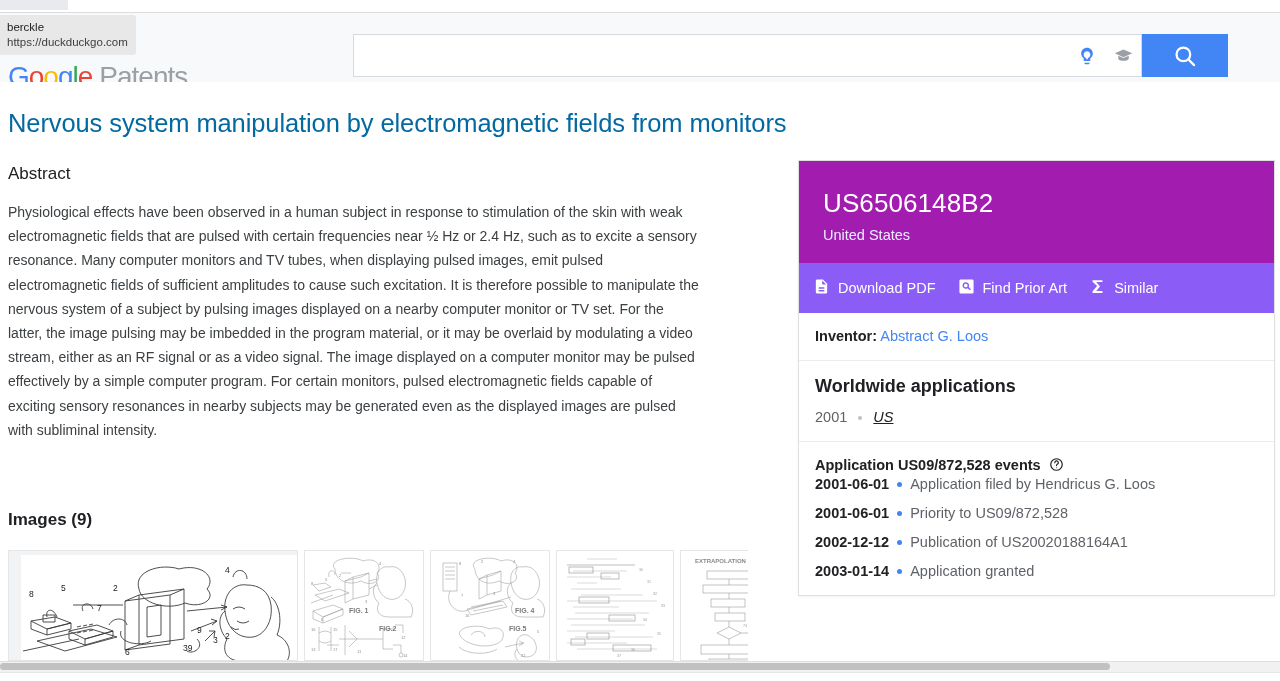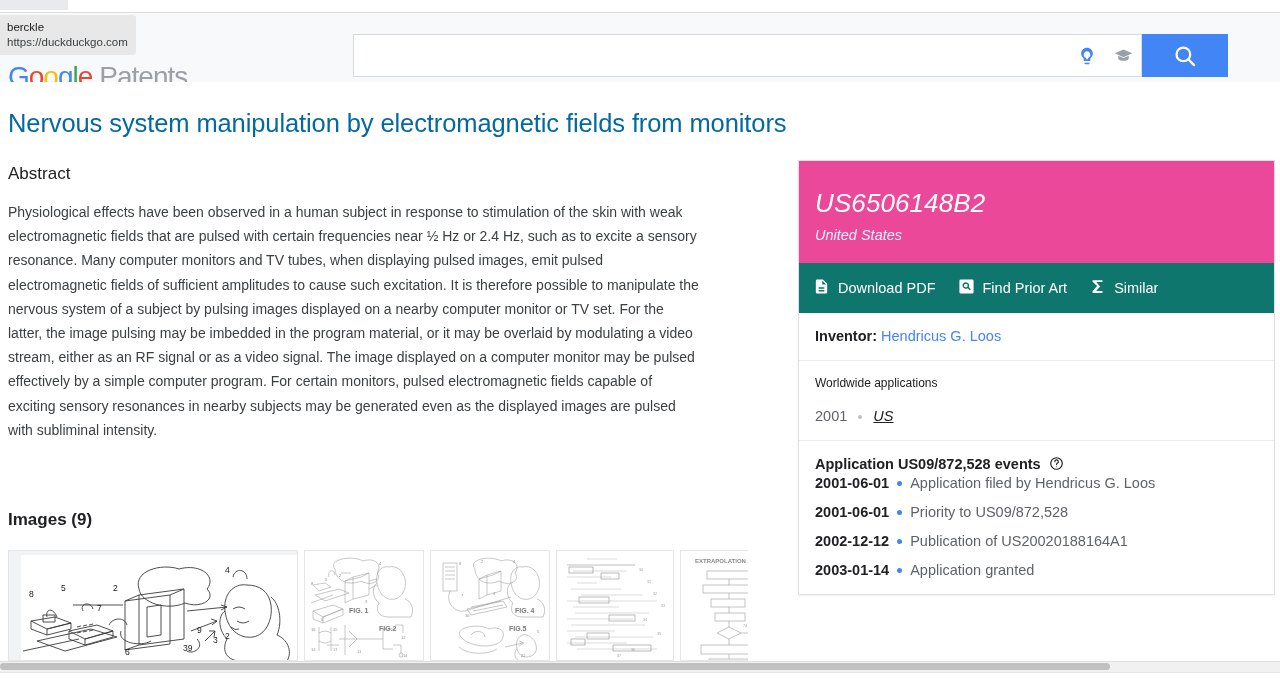--- a/index.html
+++ b/index.html
@@ -158,55 +158,54 @@
   
   .card {
     position: absolute; left: 798px; top: 78px;
     width: 477px;
     background: #ffffff;
     border: 1px solid #e0e0e0;
     box-sizing: border-box;
     box-shadow: 0 1px 2px rgba(0,0,0,0.06);
   }
   .card-top {
-    background: #ec4899;
-    padding: 28px 16px 20px 16px;
-    font-style: italic;
+    background: #a21caf;
+    padding: 28px 16px 20px 24px;
   }
   .card-pubnum {
     font-size: 26px; color: #ffffff; font-weight: 400;
     letter-spacing: 0.1px; line-height: 1.15;
   }
   .card-country {
     font-size: 14.5px; color: #e8f0fe; margin-top: 8px;
   }
   .card-actions {
-    background: #0f766e;
+    background: #8b5cf6;
     height: 50px;
     display: flex; align-items: center;
     padding: 0 14px;
     gap: 0;
   }
   .act {
     display: flex; align-items: center; gap: 8px;
     color: #ffffff; font-size: 14.5px;
     cursor: pointer; margin-right: 22px;
     white-space: nowrap;
   }
   .card-sec {
     padding: 15px 16px 16px 16px;
     border-bottom: 1px solid #ececec;
   }
   .card-sec:last-child { border-bottom: none; }
   .kv { font-size: 14.5px; color: #202124; }
   .kv b { font-weight: 700; }
   .kv a { color: #4285f4; text-decoration: none; cursor: pointer; }
   .sec-title {
-    font-size: 12px; font-weight: 400; color: #202124;
-    margin-bottom: 18px;
+    font-size: 18px; font-weight: 700; color: #202124;
+    margin-bottom: 12px;
   }
   .ww-row { font-size: 14.5px; color: #5f6368; }
   .ww-dot {
     display: inline-block; width: 4px; height: 4px; border-radius: 50%;
     background: #bdc1c6; vertical-align: 2px; margin: 0 7px;
   }
   .ww-cc {
     color: #202124; text-decoration: underline; cursor: pointer; font-style: italic;
   }
   .ev-title {
@@ -565,21 +564,21 @@
               <path d="M5 3h14v2.6h-8.8l5.4 6.4-5.4 6.4H19V21H5v-2.2l6.4-7.6L5 5.2V3z" fill="#ffffff"></path>
             </svg>
           </span>
           <span>Similar</span>
         </div>
       </div>
 
       <div class="card-sec">
         <div class="kv">
           <b>Inventor:</b>
-          <a>Hendricus G. Loos</a>
+          <a>Abstract G. Loos</a>
         </div>
       </div>
 
       <div class="card-sec">
         <div class="sec-title">Worldwide applications</div>
         <div class="ww-row">
           <span>2001</span>
           <span class="ww-dot"></span>
           <span class="ww-cc">US</span>
         </div>

